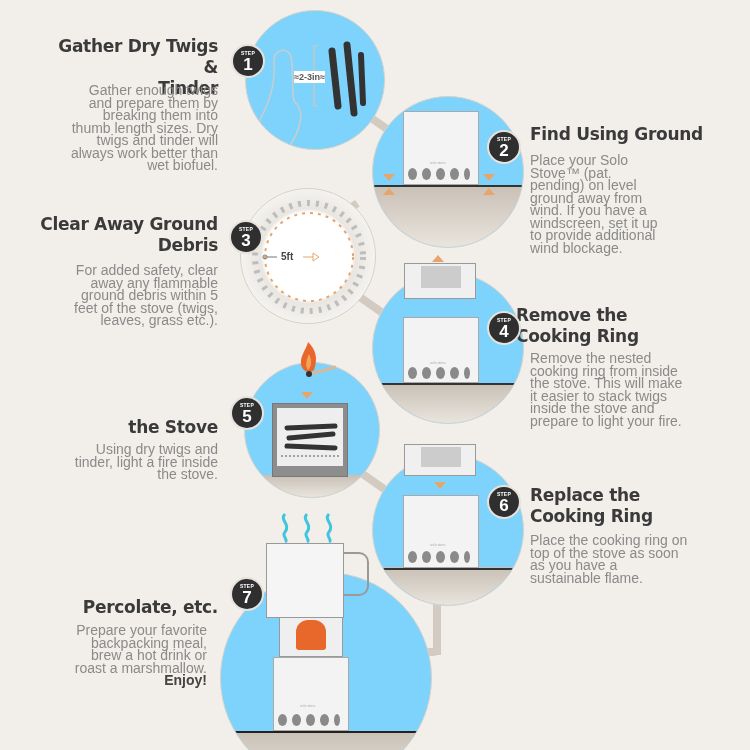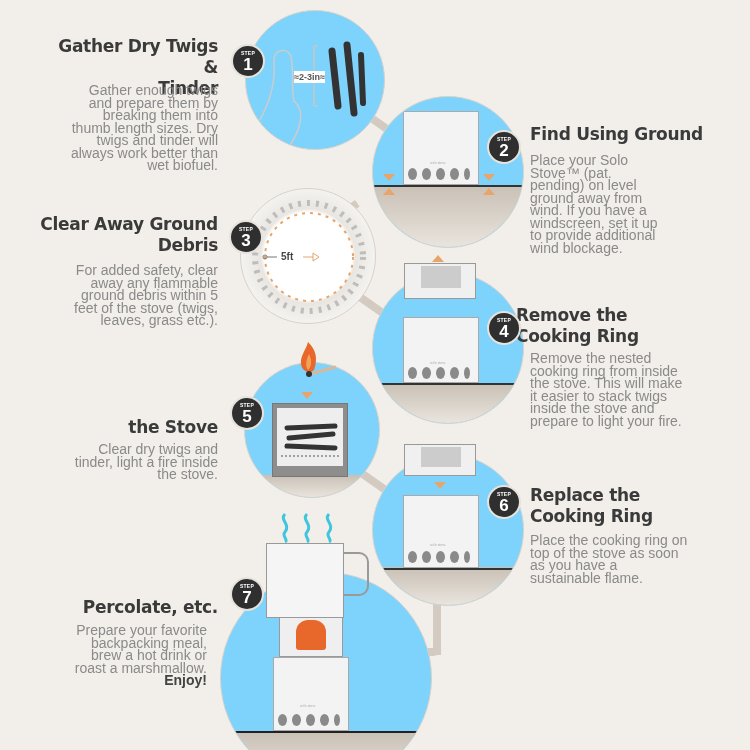--- a/index.html
+++ b/index.html
@@ -128,21 +128,21 @@
 <div class="abs title right" style="left:516px;top:305px;width:200px;">
   <span>Remove the</span><br>
   <span>Cooking Ring</span>
 </div>
 <div class="abs desc right" style="left:530px;top:352px;width:158px;">Remove the nested cooking ring from inside the stove. This will make it easier to stack twigs inside the stove and prepare to light your fire.</div>
 
 <div class="abs title left" style="left:40px;top:396px;width:178px;">
   <br>
   <span>the Stove</span>
 </div>
-<div class="abs desc left" style="left:62px;top:443px;width:156px;">Clear dry twigs and tinder, light a fire inside the stove.</div>
+<div class="abs desc left" style="left:62px;top:443px;width:156px;">Using dry twigs and tinder, light a fire inside the stove.</div>
 <div class="circle" style="left:244px;top:362px;width:136px;height:136px;">
   <div class="ground" style="height:22px;"></div>
   <div class="stove" style="left:27px;top:40px;width:76px;height:74px;background:#8d8d8d;border-color:#777;">
     <div style="position:absolute;left:4px;top:4px;right:4px;bottom:10px;background:#eee;"></div>
     <svg width="76" height="74" style="position:absolute;left:0;top:0;">
       <path d="M14 24 L62 22" stroke="#333" stroke-width="5" stroke-linecap="round"></path>
       <path d="M16 34 L60 30" stroke="#333" stroke-width="5" stroke-linecap="round"></path>
       <path d="M14 42 L62 44" stroke="#333" stroke-width="5" stroke-linecap="round"></path>
       <line x1="8" y1="52" x2="68" y2="52" stroke="#555" stroke-dasharray="2 2"></line>
     </svg>

